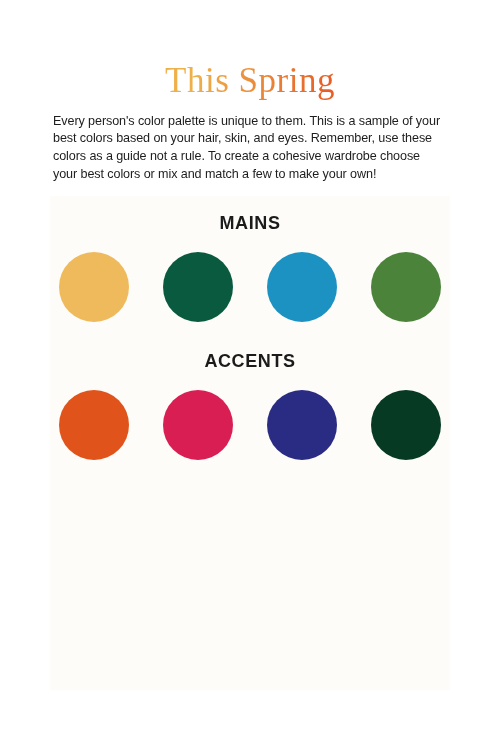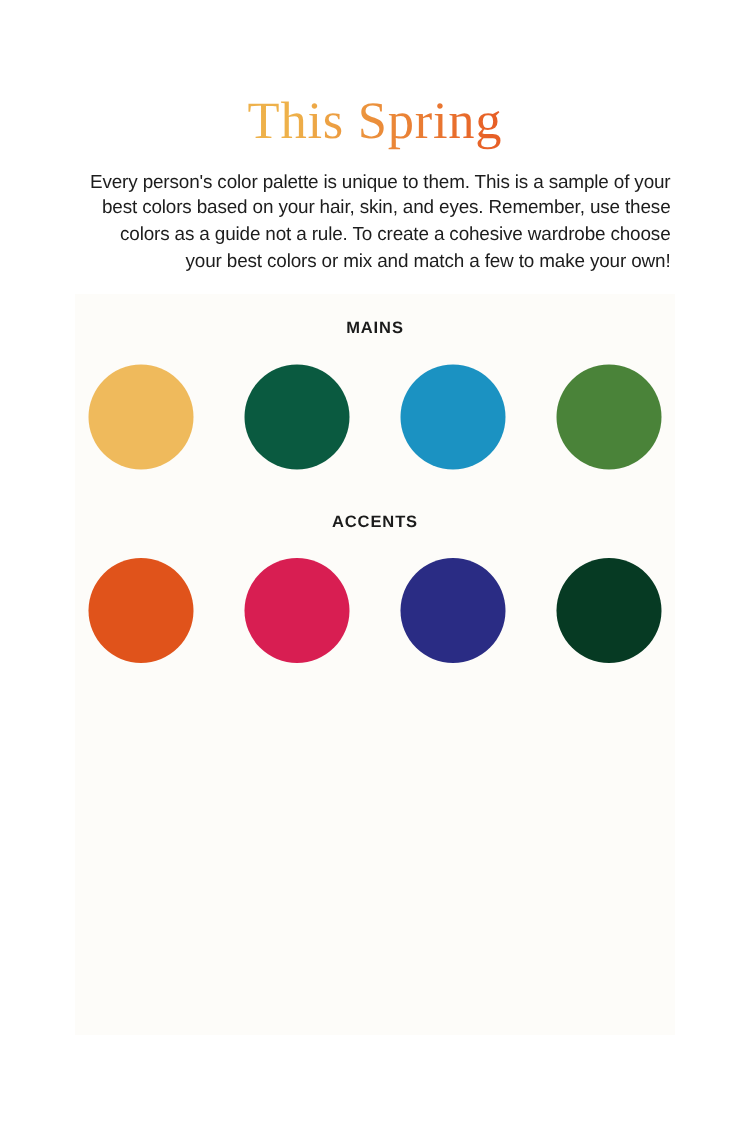--- a/index.html
+++ b/index.html
@@ -47,21 +47,21 @@
     -webkit-text-fill-color: transparent;
     display: inline-block;
   }
 
   .description {
     margin: 12px auto 0 auto;
     width: 394px;
     font-size: 12.6px;
     line-height: 1.42;
     color: #1d1d1d;
-    text-align: right;
+    text-align: left;
     letter-spacing: -0.1px;
   }
 
   
   .palette-card {
     position: absolute;
     left: 50px;
     top: 196px;
     width: 400px;
     height: 494px;
@@ -73,21 +73,21 @@
     width: 100%;
     box-sizing: border-box;
   }
 
   .section-mains    { padding-top: 17px; }
   .section-neutrals { padding-top: 29px; }
   .section-accents  { padding-top: 29px; }
 
   .section-label {
     text-align: center;
-    font-size: 11px;
+    font-size: 18px;
     font-weight: bold;
     letter-spacing: 0.6px;
     color: #1b1b1b;
     margin: 0 0 18px 0;
   }
 
   .swatch-row {
     display: flex;
     justify-content: center;
     align-items: center;

